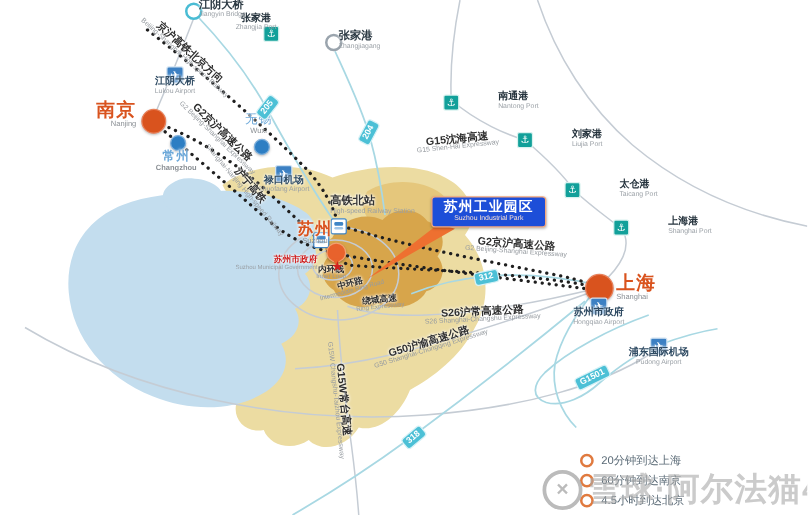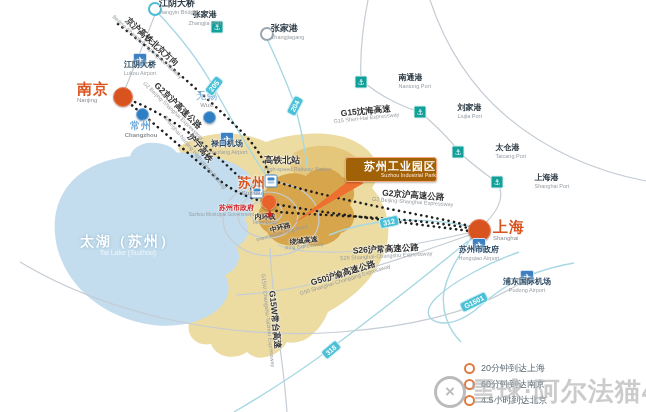--- a/index.html
+++ b/index.html
@@ -12,21 +12,21 @@
 
   
   .city{position:absolute;transform:translate(-50%,-50%);}
   .city .dot{border-radius:50%;box-shadow:0 1px 2px rgba(0,0,0,.25);}
   .city.major .dot{background:#d9531e;border:1px solid #e8805a;}
   .city.minor .dot{background:#2d7ec3;border:1px solid #7fb0dc;}
   .city .lbl{position:absolute;line-height:1.05;}
   .city.major .cn{font-size:15px;font-weight:bold;color:#d9531e;letter-spacing:1px;}
   .city.minor .cn{font-size:10px;color:#6ea9d9;letter-spacing:1px;}
   .city .en{font-size:6px;color:#8a8f94;}
-  .lp-left .lbl{right:13px;top:-15px;}
+  .lp-left .lbl{right:13px;top:-15px;text-align:right;}
   .lp-right .lbl{left:15px;top:-10px;text-align:left;}
   .lp-above .lbl{bottom:8px;left:50%;transform:translateX(-55%);text-align:center;}
   .lp-below .lbl{top:8px;left:50%;transform:translateX(-50%);text-align:center;font-weight:bold;}
 
   
   .port{position:absolute;transform:translate(-50%,-50%);}
   .p-ic{display:block;width:11px;height:11px;background:#12a09a;border:1px solid #d9f2ef;border-radius:2px;
         color:#fff;font-size:8px;line-height:11px;text-align:center;}
   .port .lbl{position:absolute;line-height:1.1;}
   .port.lp-right .lbl{left:9px;top:-2px;margin-left:35px;}
@@ -78,22 +78,22 @@
   .pin{position:absolute;width:14px;height:14px;transform:translate(-50%,-50%);
        background:#e8622c;border:1px solid #f2a071;border-radius:50%;box-shadow:0 1px 2px rgba(0,0,0,.3);}
   .pin i{position:absolute;left:50%;top:12px;transform:translateX(-50%);
          border-left:3px solid transparent;border-right:3px solid transparent;border-top:6px solid #e8622c;}
   .gov-star{position:absolute;transform:translate(-50%,-50%);color:#cf1f1f;font-size:11px;line-height:11px;}
   .gov-lbl{position:absolute;transform:translate(-100%,-50%);text-align:right;line-height:1.15;}
   .gov-lbl .cn{font-size:7px;font-weight:bold;color:#cf1f1f;}
   .gov-lbl .en{font-size:4.8px;color:#9aa0a6;}
 
   
-  .callout{position:absolute;left:345px;top:157px;width:90px;background:#a16207;border:1px solid #f5a87e;
-           border-radius:3px;text-align:right;padding:2px 0 3px;box-shadow:0 1px 2px rgba(0,0,0,.25);}
+  .callout{position:absolute;left:345px;top:157px;width:90px;background:#1d4ed8;border:1px solid #f5a87e;
+           border-radius:3px;text-align:center;padding:2px 0 3px;box-shadow:0 1px 2px rgba(0,0,0,.25);}
   .callout .cn{font-size:11px;font-weight:bold;color:#fff;letter-spacing:1px;line-height:1.1;}
   .callout .en{font-size:5.5px;color:#ffe3d2;line-height:1.1;}
 
   
   .lake-lbl{position:absolute;left:128px;top:245px;transform:translate(-50%,-50%);text-align:center;line-height:1.15;}
   .lake-lbl .cn{font-size:14px;color:#fff;font-weight:bold;letter-spacing:2px;text-shadow:0 0 3px rgba(120,160,190,.8);}
   .lake-lbl .en{font-size:7px;color:#eef6fb;}
 
   
   .legend{position:absolute;left:464px;top:360px;}
@@ -332,24 +332,20 @@
   </div>
   <div class="pin" style="left:269px;top:202px;">
       <i></i>
     </div>
   <div class="gov-star" style="left:270px;top:214px;">★</div>
   <div class="gov-lbl" style="left:254px;top:211px;">
     <div class="cn halo">苏州市政府</div>
     <div class="en">Suzhou Municipal Government</div>
   </div>
 
-  <div class="lake-lbl">
-    <div class="cn">太湖（苏州）</div>
-    <div class="en">Tai Lake (Suzhou)</div>
-  </div>
 
   <div class="legend" id="legend-rows">
       <div class="leg-row">
         <span class="leg-ic"></span>
         <span class="leg-tx">20分钟到达上海</span>
       </div>
       <div class="leg-row">
         <span class="leg-ic"></span>
         <span class="leg-tx">60分钟到达南京</span>
       </div>

